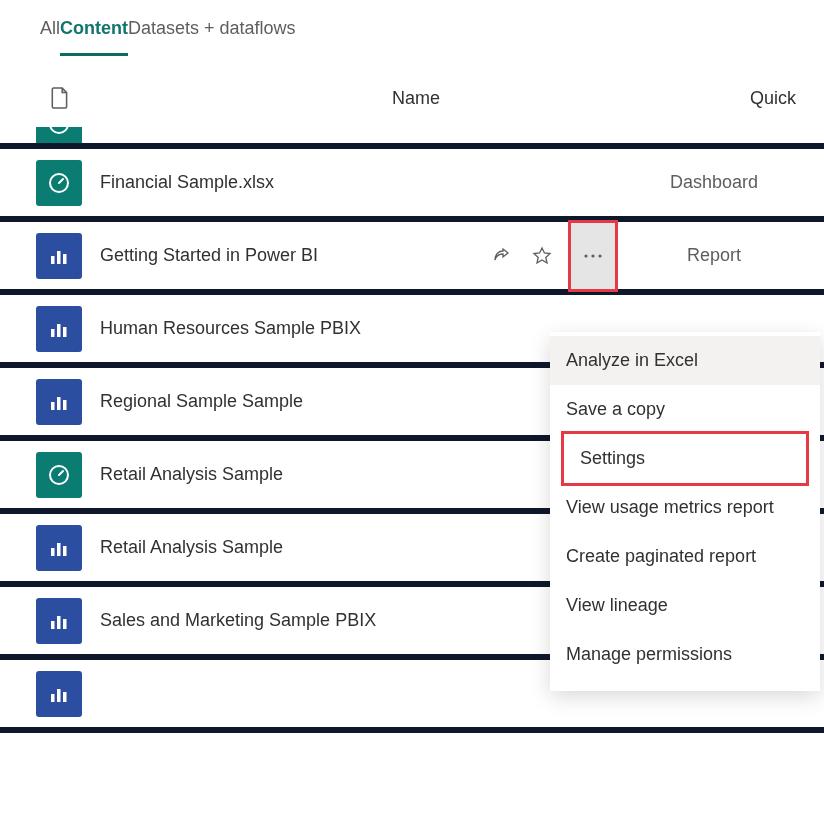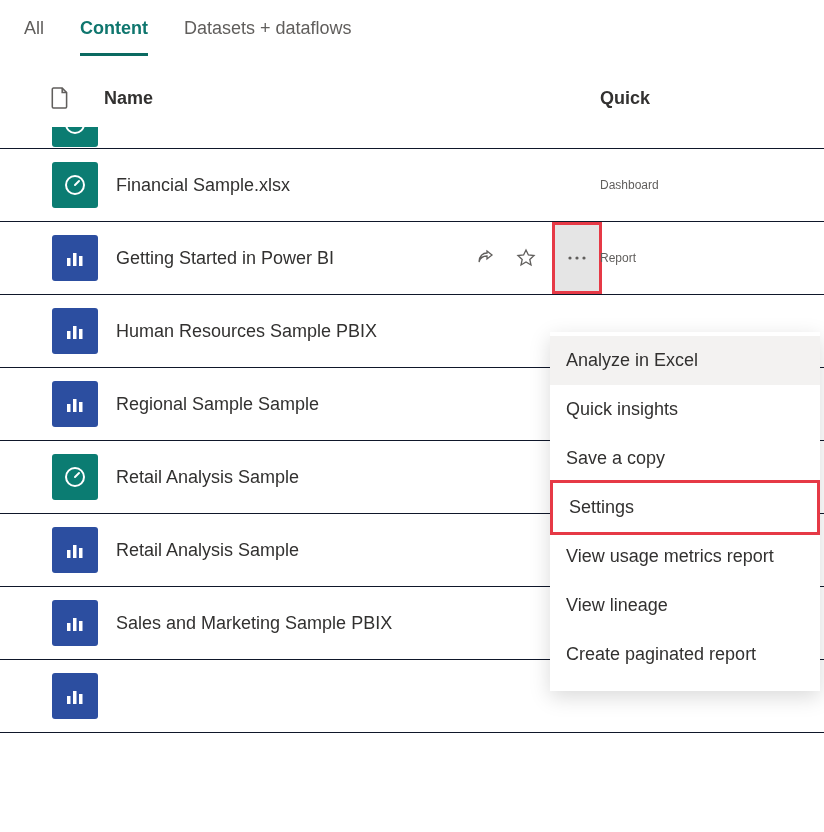--- a/index.html
+++ b/index.html
@@ -10,62 +10,62 @@
     font-size: 14px;
     color: #323130;
     width: 824px;
     height: 832px;
     overflow: hidden;
     position: relative;
     background: #fff;
   }
   .tabs {
     display: flex;
-    gap: 36px;
-    padding: 18px 28px 0 24px;
+    padding: 18px 28px 0 40px;
     border-bottom: 1px solid transparent;
   }
   .tab {
     font-size: 18px;
     color: #605e5c;
     padding-bottom: 14px;
     cursor: pointer;
   }
   .tab.active {
     color: #0f766e;
     font-weight: 600;
     border-bottom: 3px solid #0b6a61;
   }
   .header-row {
     display: flex;
     align-items: center;
     padding: 30px 28px 18px 16px;
-    font-weight: 700;
-    font-size: 18px;
+    font-weight: 400;
+    font-size: 18px;
+    text-align: right;
   }
   .col-icon {
     width: 88px;
     display: flex;
     justify-content: center;
   }
   .col-name {
     flex: 1;
   }
   .col-actions {
     width: 160px;
   }
   .col-type {
     width: 196px;
   }
   .row {
     display: flex;
     align-items: center;
-    padding: 0 28px;
+    padding: 0 12px;
     height: 73px;
-    border-bottom: 1px solid #0f172a;
+    border-bottom: 6px solid #0f172a;
   }
   .row.first-partial {
     height: 22px;
     overflow: hidden;
     align-items: flex-start;
   }
   .row.first-partial .icon-box { margin-top: -26px; }
   .icon-box {
     width: 46px;
     height: 46px;
@@ -78,22 +78,23 @@
   .icon-teal { background: #0b7c72; }
   .icon-blue { background: #2c4ea0; }
   .name-cell {
     flex: 1;
     font-size: 18px;
     color: #323130;
     padding-left: 0;
   }
   .type-cell {
     width: 196px;
-    font-size: 12px;
+    font-size: 18px;
     color: #605e5c;
+    text-align: center;
   }
   .actions-cell {
     width: 160px;
     display: flex;
     align-items: center;
     justify-content: flex-end;
     gap: 20px;
     padding-right: 14px;
   }
   .action-icon {
@@ -136,21 +137,21 @@
     padding: 14px 16px;
     font-size: 18px;
     color: #323130;
     cursor: pointer;
   }
   .menu-item.hover {
     background: #f3f2f1;
   }
   .menu-item.highlighted {
     border: 3px solid #e63946;
-    margin: -3px 0;
+    margin: -3px 11px;
     position: relative;
     z-index: 2;
   }
   svg { display: block; }
 </style>
 </head>
 <body>
 
 <div class="tabs">
   <div class="tab">All</div>
@@ -308,19 +309,19 @@
           </svg>
         </div>
       </div>
       <div class="actions-cell"></div>
       <div class="type-cell"></div>
     </div>
   </div>
 
 <div class="context-menu" id="context-menu">
     <div class="menu-item hover">Analyze in Excel</div>
-    <div class="menu-item">Quick insights</div>
     <div class="menu-item">Save a copy</div>
     <div class="menu-item highlighted">Settings</div>
     <div class="menu-item">View usage metrics report</div>
+    <div class="menu-item">Create paginated report</div>
     <div class="menu-item">View lineage</div>
-    <div class="menu-item">Create paginated report</div>
+    <div class="menu-item">Manage permissions</div>
   </div>
 
 </body></html>

